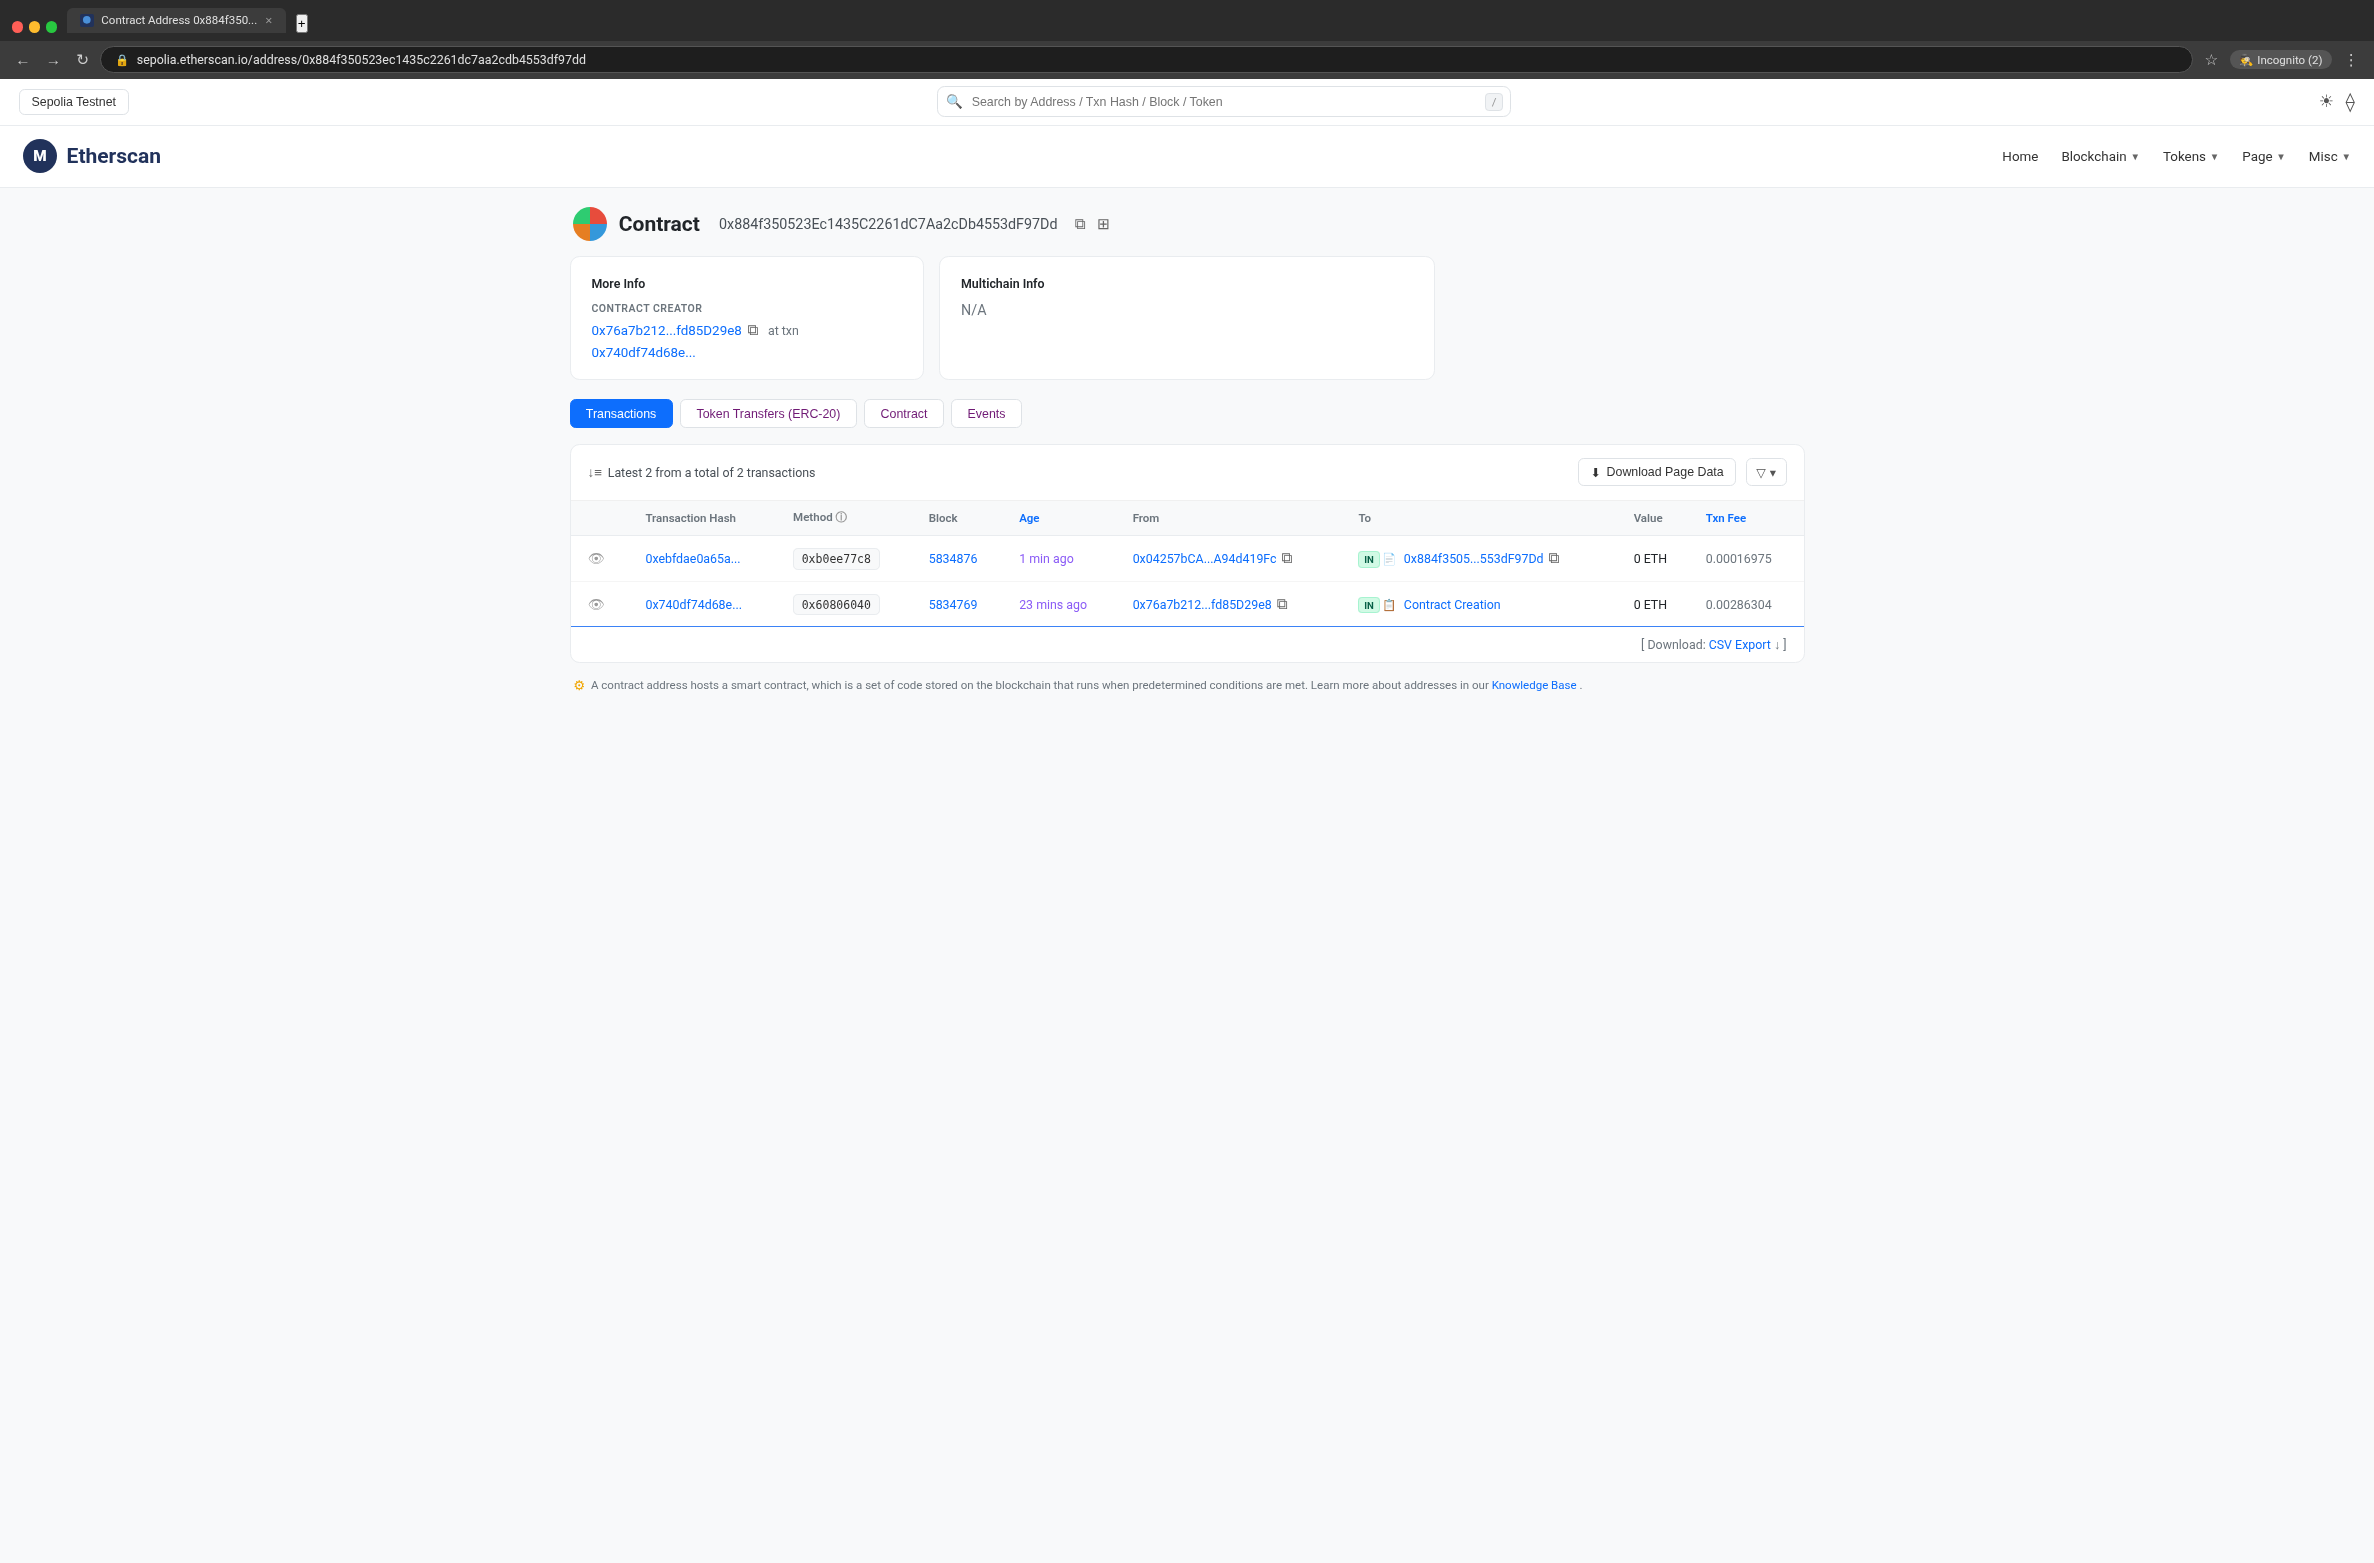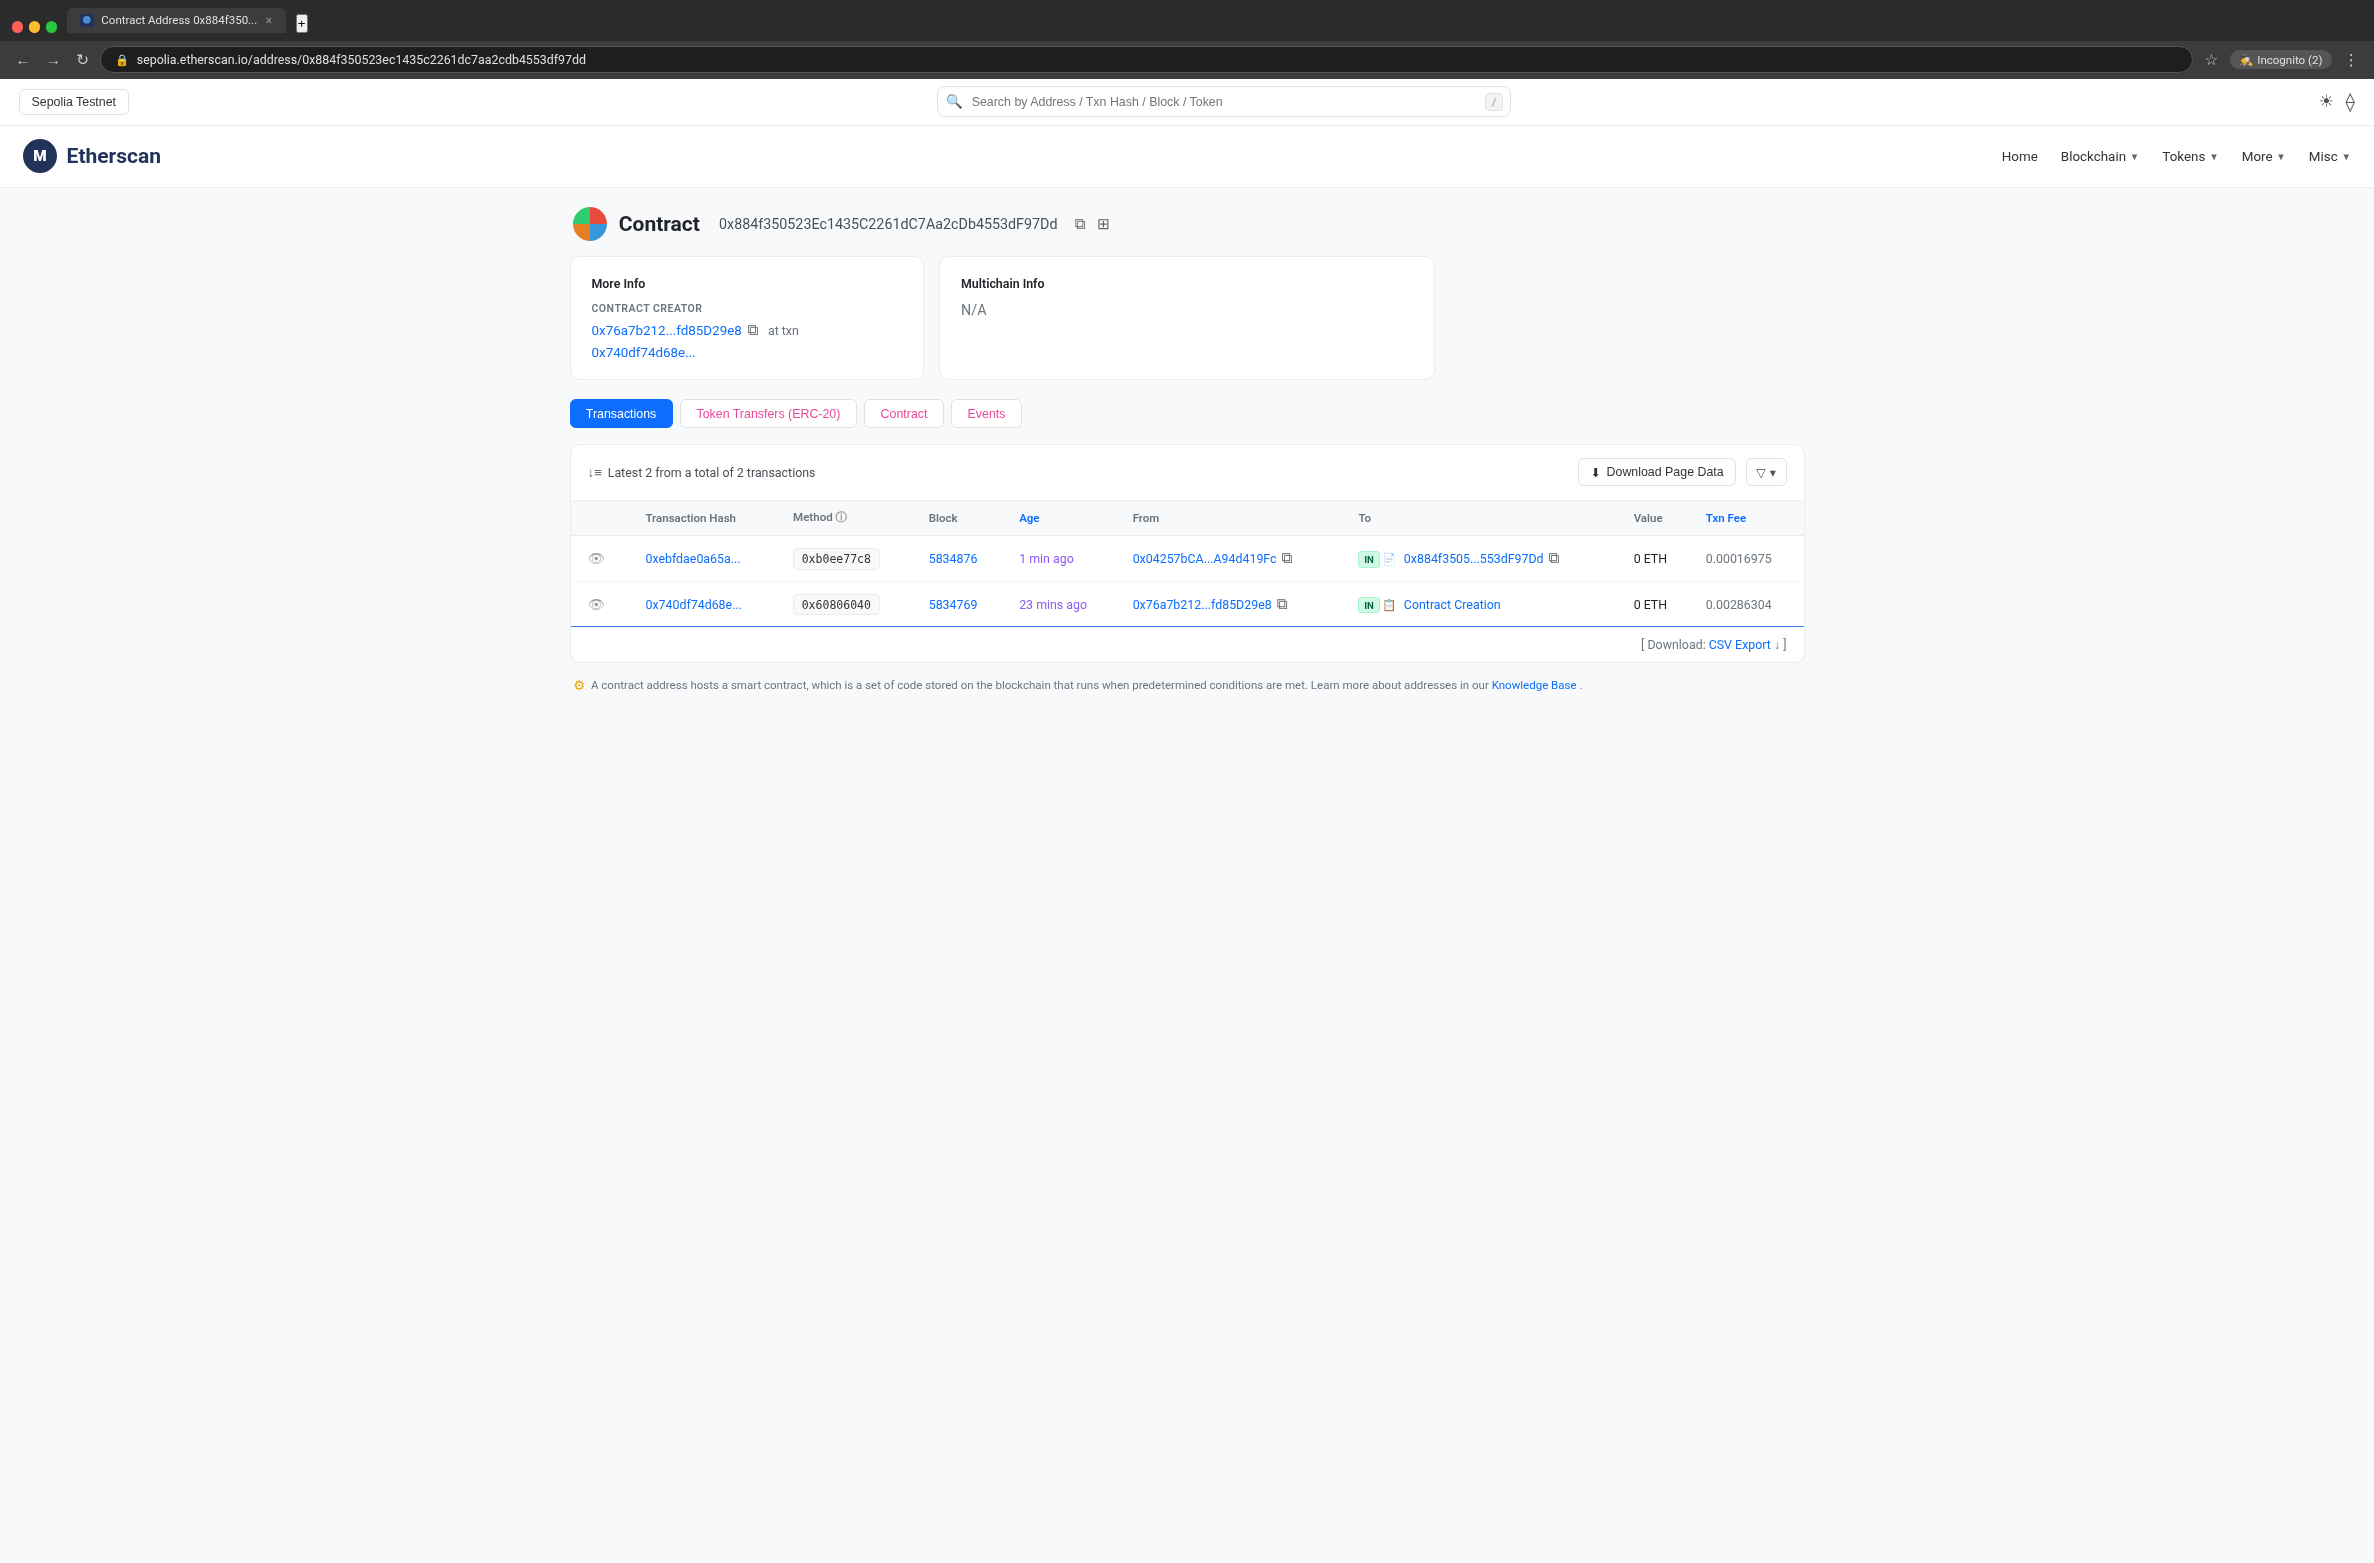--- a/index.html
+++ b/index.html
@@ -60,21 +60,21 @@
     .card-title { font-size: 12.4px; font-weight: 600; color: #212529; margin-bottom: 11.5px; }
     .card-label { font-size: 10.5px; color: #6c757d; font-weight: 600; letter-spacing: 0.5px; text-transform: uppercase; margin-bottom: 3.8px; }
     .card-value { font-size: 14.3px; color: #212529; display: flex; align-items: center; gap: 5.7px; }
     .eth-diamond { color: #627eea; font-size: 13.4px; }
     .card-link { color: #0d6efd; text-decoration: none; font-size: 13.4px; }
     .na-text { font-size: 14.3px; color: #6c757d; }
     .at-txn { color: #6c757d; font-size: 12.4px; margin: 0 3.8px; }
 
     
     .tabs-bar { display: flex; gap: 7.6px; margin-bottom: 15.3px; align-items: center; }
-    .tab-btn { padding: 6.7px 15.3px; border-radius: 5.7px; border: 1px solid #dee2e6; background: #fff; font-size: 12.4px; cursor: pointer; color: #ec4899; font-weight: 500; }
+    .tab-btn { padding: 6.7px 15.3px; border-radius: 5.7px; border: 1px solid #dee2e6; background: #fff; font-size: 12.4px; cursor: pointer; color: #701a75; font-weight: 500; }
     .tab-btn.active { background: #0d6efd; color: #fff; border-color: #0d6efd; }
 
     
     .table-area { background: #fff; border: 1px solid #e9ecef; border-radius: 9.6px; padding: 0; overflow: hidden; }
     .table-header-row { display: flex; align-items: center; justify-content: space-between; padding: 13.4px 17px; border-bottom: 1px solid #f0f0f0; }
     .table-summary { font-size: 12.4px; color: #495057; display: flex; align-items: center; gap: 5.7px; }
     .table-summary-icon { color: #666; font-size: 13.4px; }
     .table-actions { display: flex; align-items: center; gap: 9.6px; }
     .download-btn { display: flex; align-items: center; gap: 5.7px; border: 1px solid #dee2e6; border-radius: 5.7px; padding: 5.7px 11.5px; background: #fff; font-size: 12.4px; cursor: pointer; color: #333; }
     .filter-icon-btn { border: 1px solid #dee2e6; border-radius: 5.7px; padding: 5.7px 9.6px; background: #fff; cursor: pointer; display: flex; align-items: center; gap: 3.8px; color: #555; font-size: 12.4px; }
@@ -166,21 +166,21 @@
     <a class="nav-item">Home</a>
     <a class="nav-item">
       <span>Blockchain</span>
       <span class="nav-chevron">▼</span>
     </a>
     <a class="nav-item">
       <span>Tokens</span>
       <span class="nav-chevron">▼</span>
     </a>
     <a class="nav-item">
-      <span>More</span>
+      <span>Page</span>
       <span class="nav-chevron">▼</span>
     </a>
     <a class="nav-item">
       <span>Misc</span>
       <span class="nav-chevron">▼</span>
     </a>
   </nav>
 </div>
 
 <div class="page-content">

